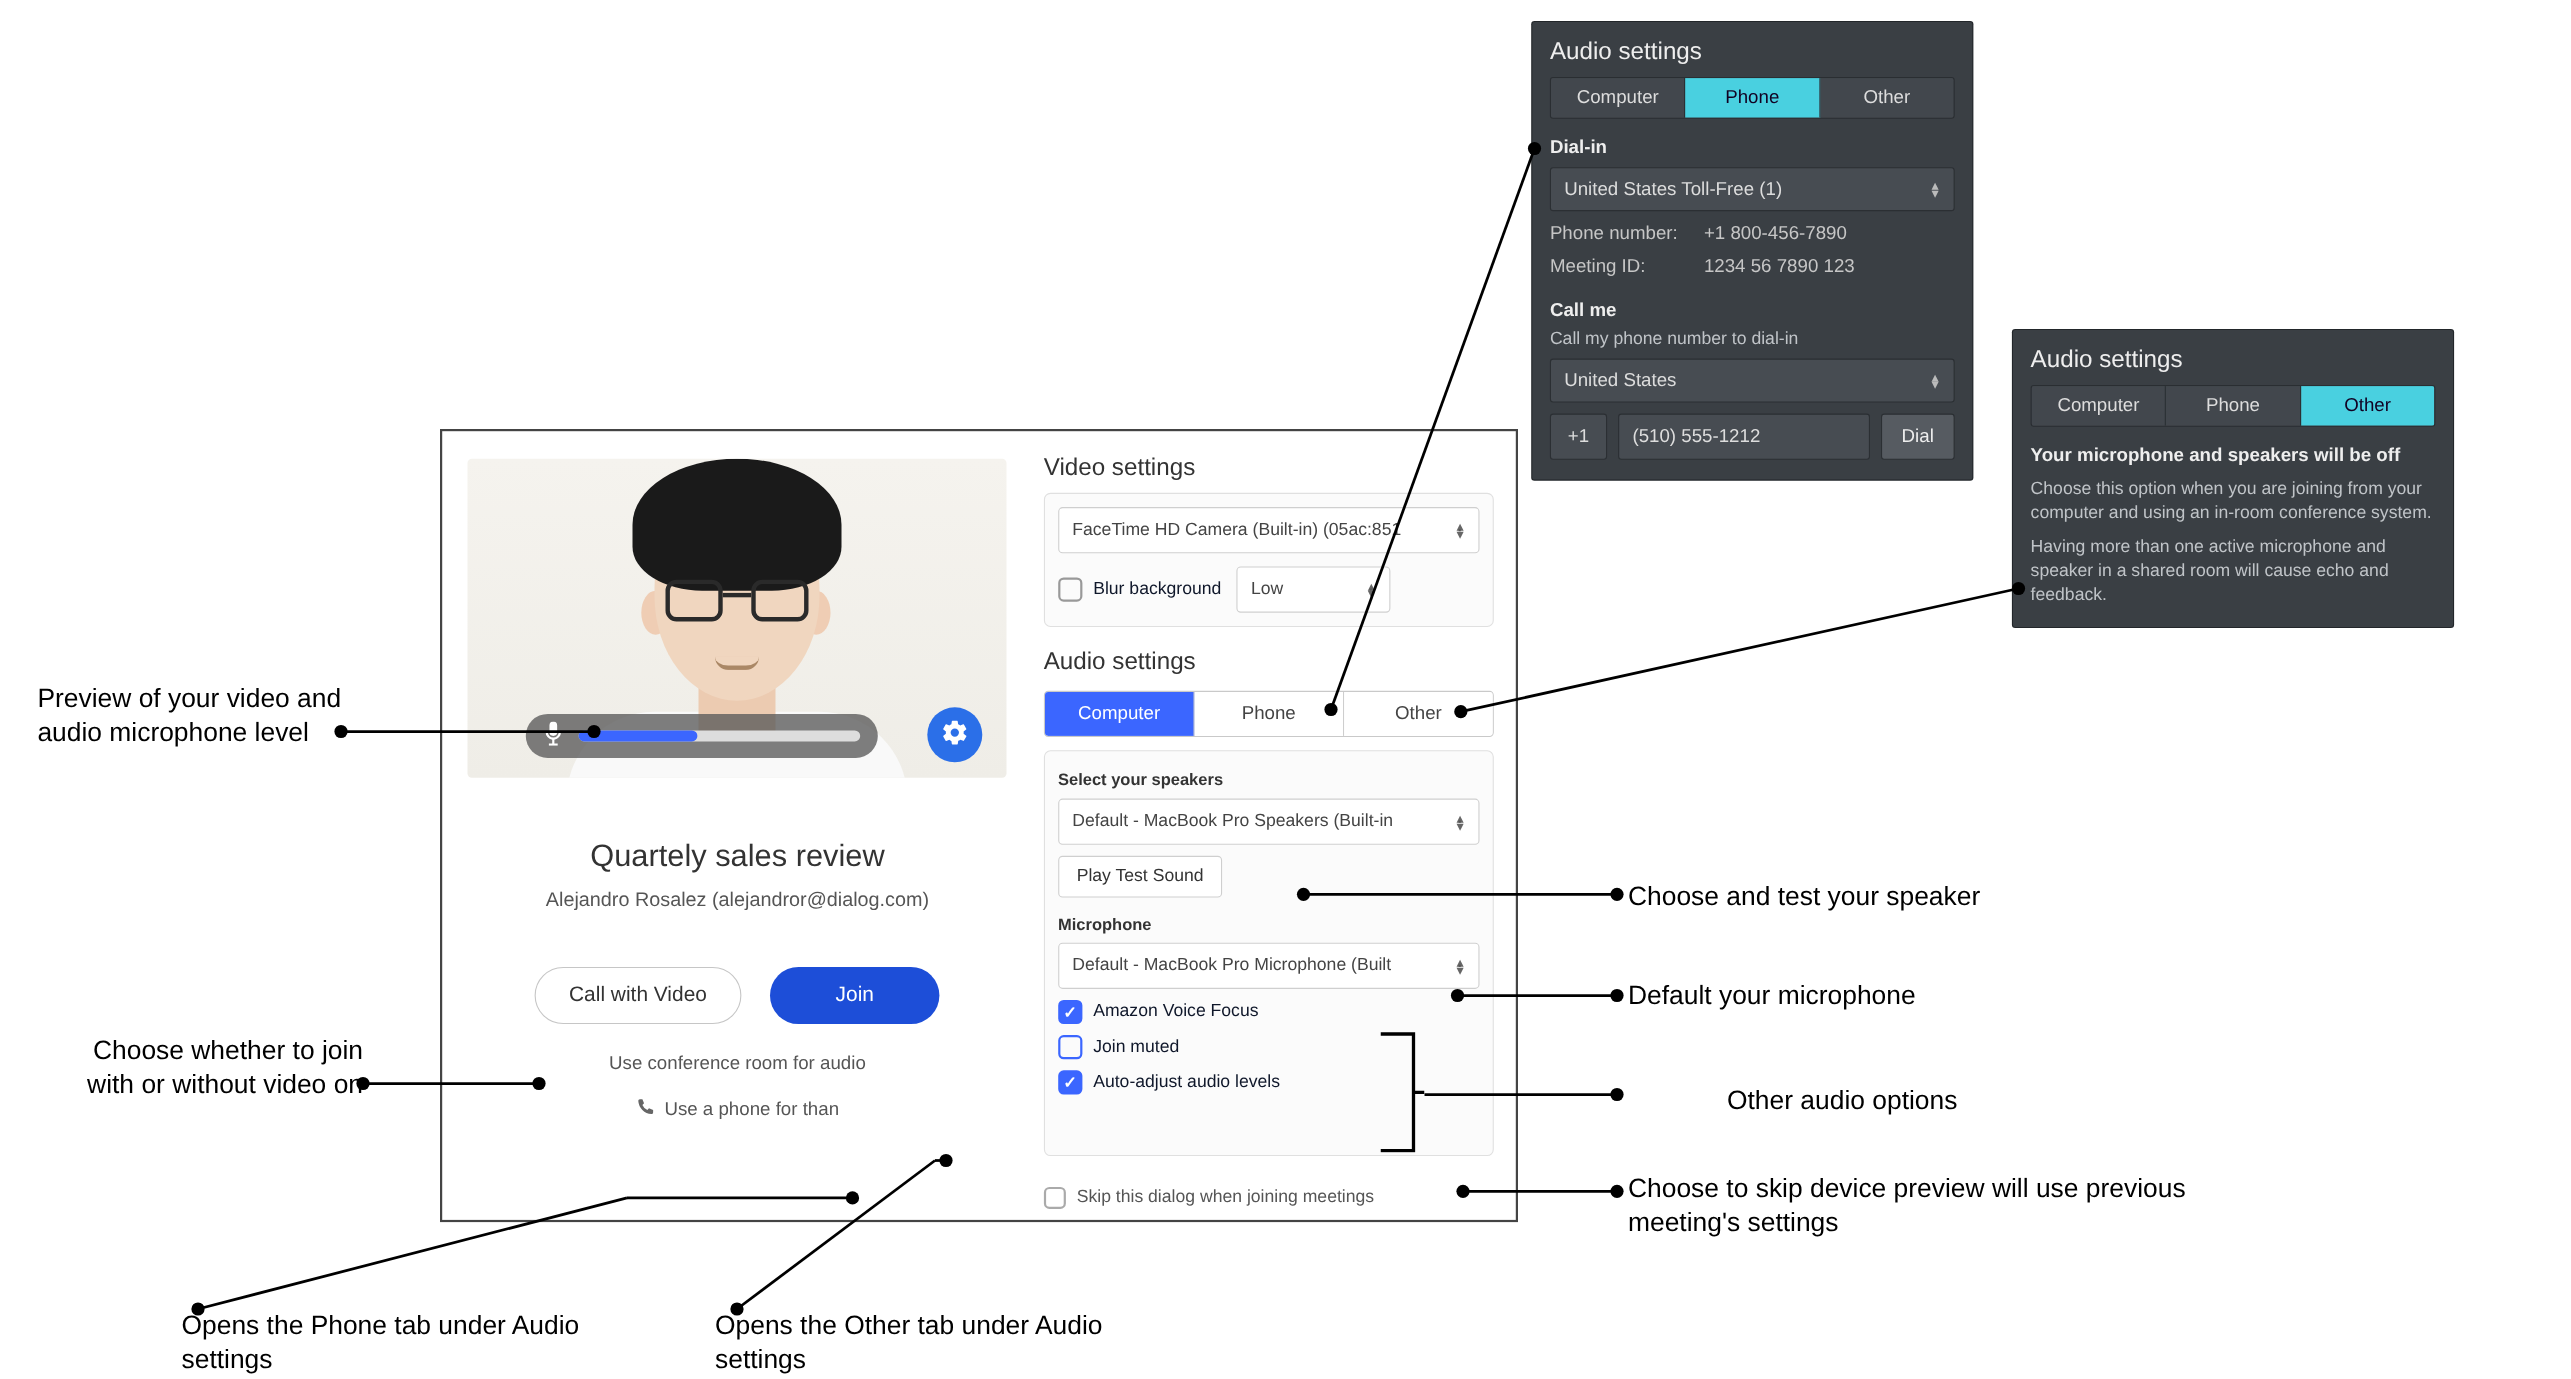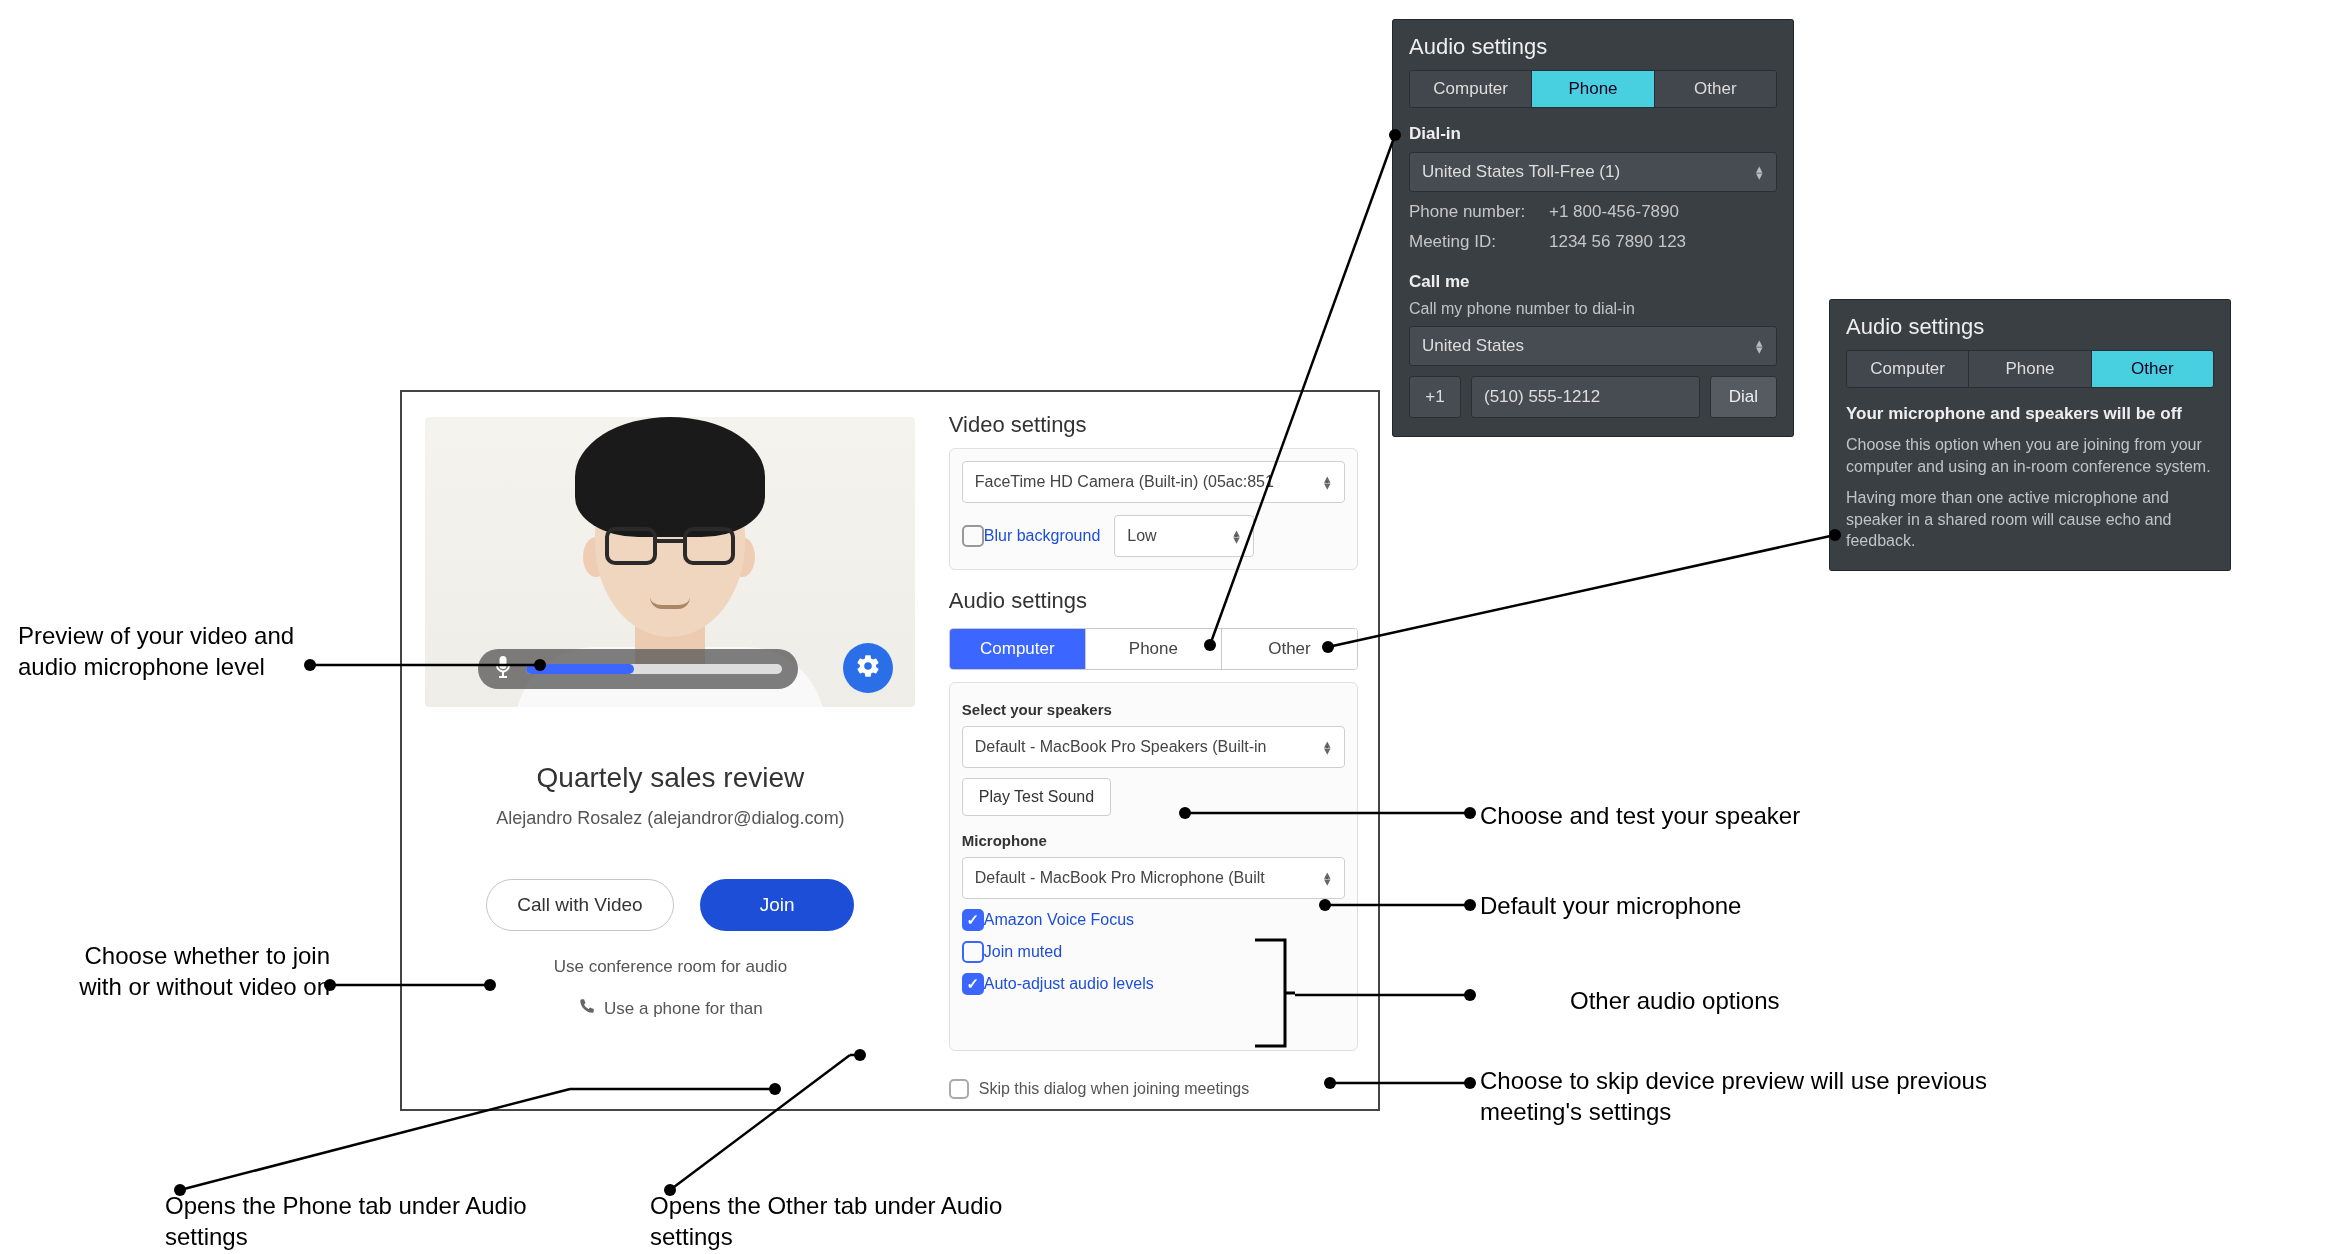--- a/index.html
+++ b/index.html
@@ -87,21 +87,21 @@
   .row { display:flex; align-items:center; gap:14px; }
   .tabs { display:flex; width:100%; border:1px solid #c9c9c9; border-radius:4px; overflow:hidden; margin-top:4px; margin-bottom:12px; }
   .tab { flex:1; text-align:center; padding:10px 0; font-size:17px; background:#fff; color:#444; border-right:1px solid #c9c9c9; cursor:pointer; }
   .tab:last-child { border-right:none; }
   .tab.active { background:#3b66ff; color:#fff; }
   .small-label { font-size:15px; font-weight:600; color:#333; margin-top:6px; margin-bottom:8px; }
   .play-btn {
     display:inline-flex; align-items:center; height:38px; padding:0 16px; border:1px solid #cfcfcf;
     border-radius:4px; background:#fff; font-size:16px; color:#333; cursor:pointer; margin-top:10px;
   }
-  .checkbox-row { display:flex; align-items:center; font-size:16px; color:#1d4ed8; margin-top:10px; cursor:pointer; }
+  .checkbox-row { display:flex; align-items:center; gap:10px; font-size:16px; color:#0f172a; margin-top:10px; cursor:pointer; }
   .cb { width:22px; height:22px; border:2px solid #3b66ff; border-radius:5px; display:flex; align-items:center; justify-content:center; }
   .cb.checked { background:#3b66ff; }
   .cb.checked::after { content:"✓"; color:#fff; font-size:15px; font-weight:700; }
   .skip-row { display:flex; align-items:center; gap:10px; font-size:16px; color:#555; margin-top:10px; }
   .cb-light { width:20px; height:20px; border:2px solid #aaa; border-radius:5px; }
 
   
   .dark-panel {
     position:absolute; background:#3a3f44; color:#ddd; border-radius:2px;
     box-shadow:0 0 0 1px #22262a; padding:14px 16px 18px 16px; font-size:17px;
@@ -303,21 +303,21 @@
     <div class="dark-tabs">
       <div class="dark-tab">Computer</div>
       <div class="dark-tab">Phone</div>
       <div class="dark-tab active">Other</div>
     </div>
     <div class="dark-strong">Your microphone and speakers will be off</div>
     <div class="dark-para">Choose this option when you are joining from your computer and using an in-room conference system.</div>
     <div class="dark-para">Having more than one active microphone and speaker in a shared room will cause echo and feedback.</div>
   </div>
 
-  <div class="callout" style="left:18px; top:620px; width:330px;">Preview of your video and audio microphone level</div>
+  <div class="callout" style="left:34px; top:620px; width:330px;">Preview of your video and audio microphone level</div>
   <div class="callout" style="left:40px; top:940px; width:290px; text-align:right;">Choose whether to join with or without video on</div>
   <div class="callout" style="left:165px; top:1190px; width:420px;">Opens the Phone tab under Audio settings</div>
   <div class="callout" style="left:650px; top:1190px; width:420px;">Opens the Other tab under Audio settings</div>
   <div class="callout" style="left:1480px; top:800px;">Choose and test your speaker</div>
   <div class="callout" style="left:1480px; top:890px;">Default your microphone</div>
   <div class="callout" style="left:1570px; top:985px;">Other audio options</div>
   <div class="callout" style="left:1480px; top:1065px; width:560px;">Choose to skip device preview will use previous meeting's settings</div>
 
   <svg class="bracket-svg" style="left:1255px; top:938px;" width="40" height="110">
     <path d="M0 2 H30 V108 H0 M30 55 H40"></path>

